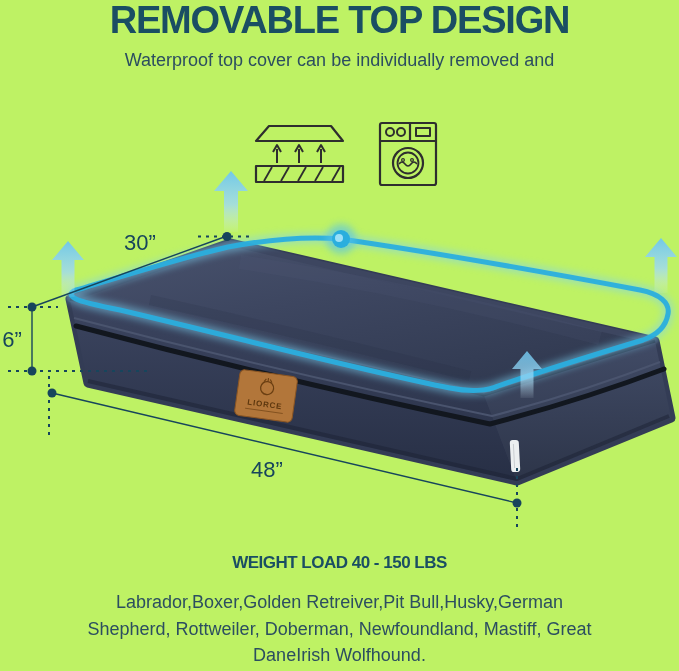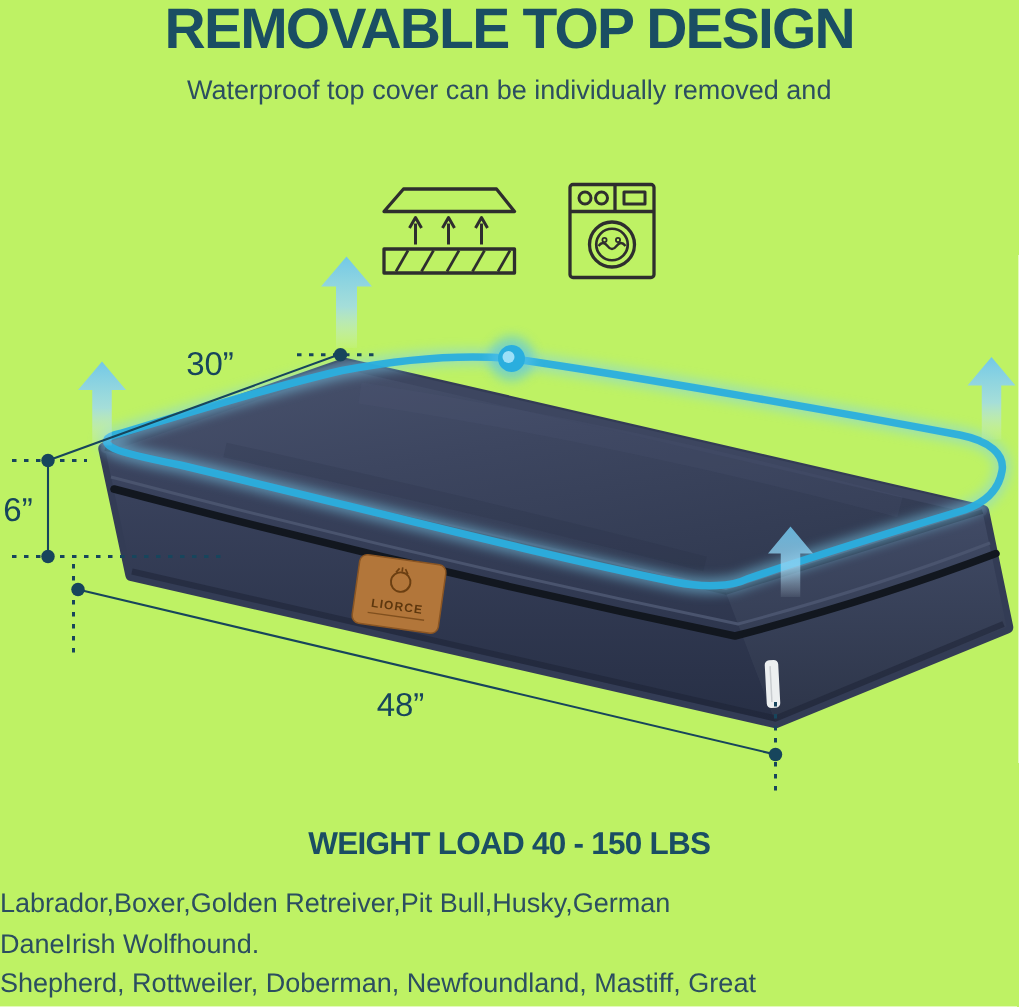--- a/index.html
+++ b/index.html
@@ -14,25 +14,25 @@
     color:#1a4e63;margin:0;
   }
   .subtitle{
     position:absolute;top:46px;left:0;width:679px;text-align:center;
     font-size:18px;line-height:29px;color:#2c4e60;margin:0;
   }
   .subtitle span{display:block;}
   .scene{position:absolute;top:0;left:0;width:679px;height:671px;}
   .footer-heading{
     position:absolute;top:546px;left:0;width:679px;text-align:center;
-    font-size:21px;font-weight:700;letter-spacing:-0.5px;line-height:34px;
+    font-size:17px;font-weight:700;letter-spacing:-0.5px;line-height:34px;
     color:#1a4e63;margin:0;
   }
   .breeds{
-    position:absolute;top:589px;left:0;width:679px;
+    position:absolute;top:589px;left:0;width:679px;text-align:center;
     font-size:18px;line-height:26.5px;color:#2c4e60;margin:0;
   }
   .breeds span{display:block;}
   .dim-label{
     font-family:"Liberation Sans","DejaVu Sans",sans-serif;
     font-size:22px;fill:#17455c;
   }
   .brand-text{
     font-family:"Liberation Sans","DejaVu Sans",sans-serif;
     font-size:8px;font-weight:700;letter-spacing:0.8px;fill:#5d370e;
@@ -184,17 +184,17 @@
       <text x="140" y="250" text-anchor="middle" class="dim-label">30”</text>
       <text x="12" y="347" text-anchor="middle" class="dim-label">6”</text>
       <text x="267" y="477" text-anchor="middle" class="dim-label">48”</text>
     </g>
   </svg>
 
   <h2 class="footer-heading">WEIGHT LOAD 40 - 150 LBS</h2>
 
   <p class="breeds">
     <span>Labrador,Boxer,Golden Retreiver,Pit Bull,Husky,German</span>
+    <span>Shepherd, Rottweiler, Doberman, Newfoundland, Mastiff, Great</span>
     <span>DaneIrish Wolfhound.</span>
-    <span>Shepherd, Rottweiler, Doberman, Newfoundland, Mastiff, Great</span>
   </p>
 
 </div>
 
 </body></html>

